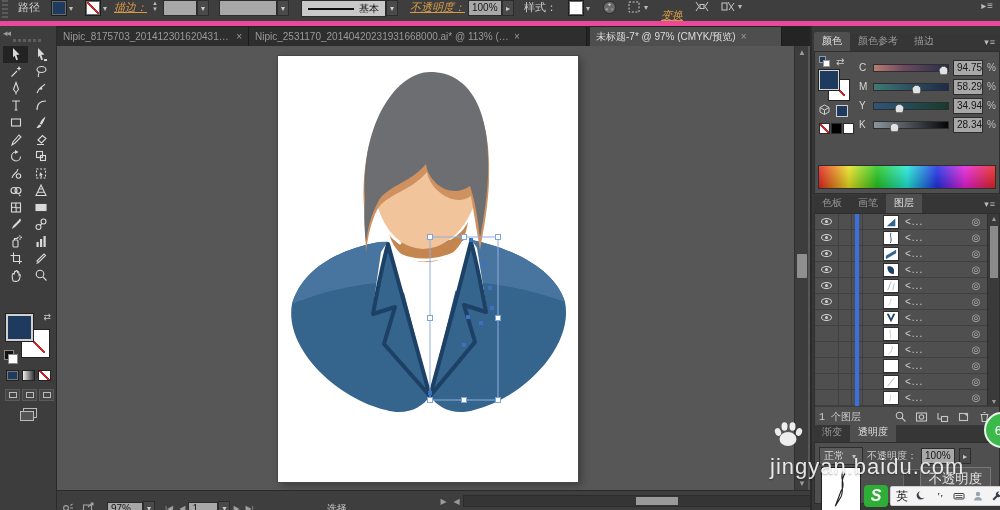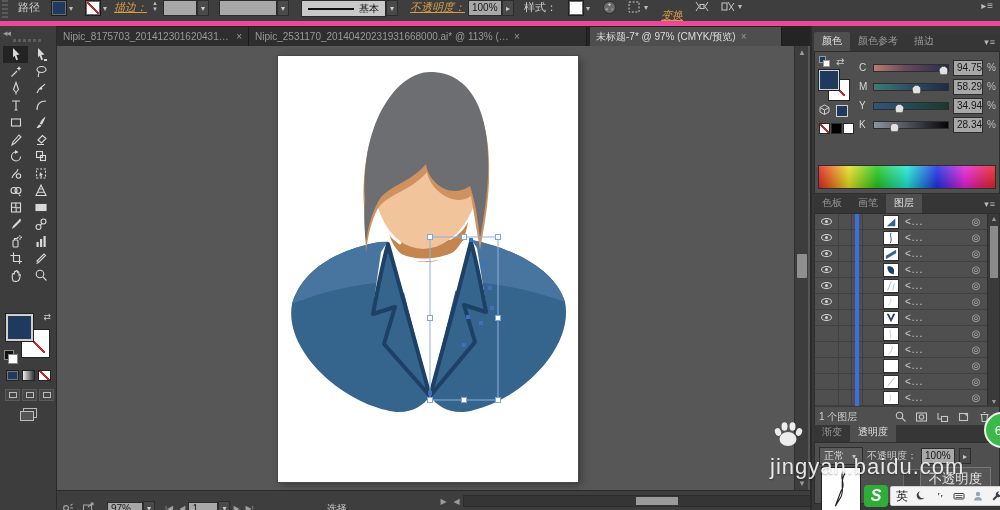--- a/index.html
+++ b/index.html
@@ -137,21 +137,21 @@
   .lc-bar i { position:absolute; left:3px; top:0; width:4px; height:16px; background:#3a6fe0; }
   .lc-gap { width:20px; height:100%; }
   .lc-thumb { width:16px; height:14px; background:#fff; border:1px solid #2e2e2e; display:flex; }
   .lc-thumb svg { width:14px; height:12px; }
   .llabel { flex:1; padding-left:6px; color:#cfcfcf; letter-spacing:1px; }
   .ltarget { width:22px; text-align:center; color:#b5b5b5; font-size:10px; }
   .lp-scroll { position:absolute; right:0; top:0; width:12px; height:192px; background:#3a3a3a; border-left:1px solid #2e2e2e; }
   .lp-scroll .arr { position:absolute; width:12px; text-align:center; color:#9a9a9a; font-size:7px; }
   .lp-scroll .thumb { position:absolute; left:2px; top:12px; width:8px; height:52px; background:#8a8a8a; }
   .lp-footer { position:absolute; left:0; right:0; bottom:0; height:21px; border-top:1px solid #3c3c3c; display:flex; align-items:center; padding:0 4px; color:#cfcfcf; }
-  .lp-count { flex:1; }
+  .lp-count { flex:1;font-family:Liberation Mono, monospace; }
   .lpf-ic { margin:0 4px; } .lpf-ic svg { width:13px; height:13px; } .lpf-ic svg * { stroke:#c5c5c5; fill:none; stroke-width:1.1; }
 
   
   .trans-panel { top:399px; height:80px; }
   .tp-body { height:62px; position:relative; padding:4px; }
   .tp-row { display:flex; align-items:center; gap:4px; }
   .blend-dd { background:#5a5a5a; border:1px solid #2e2e2e; padding:1px 4px; color:#ddd; display:inline-flex; gap:6px; align-items:center; }
   .tp-op-label { color:#c9c9c9; }
   .tp-thumb { position:absolute; left:6px; top:24px; width:40px; height:50px; background:#fff; border:1px solid #222; }
   .tp-thumb svg { width:100%; height:100%; }

